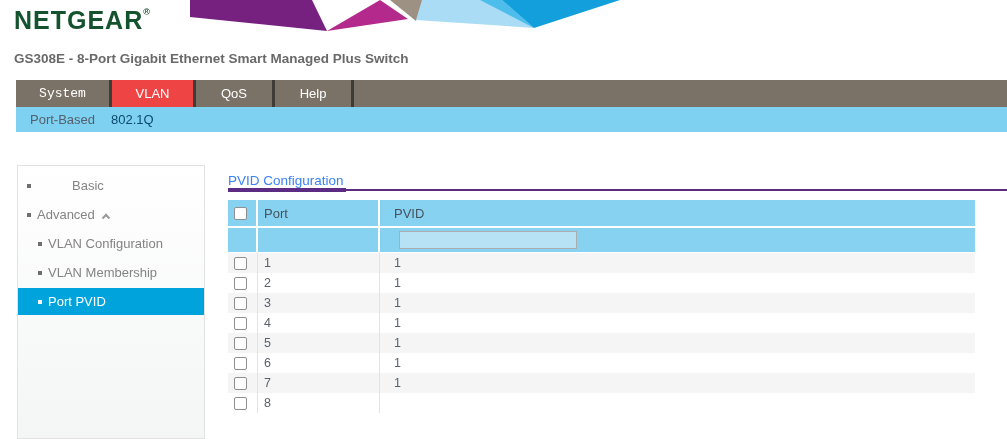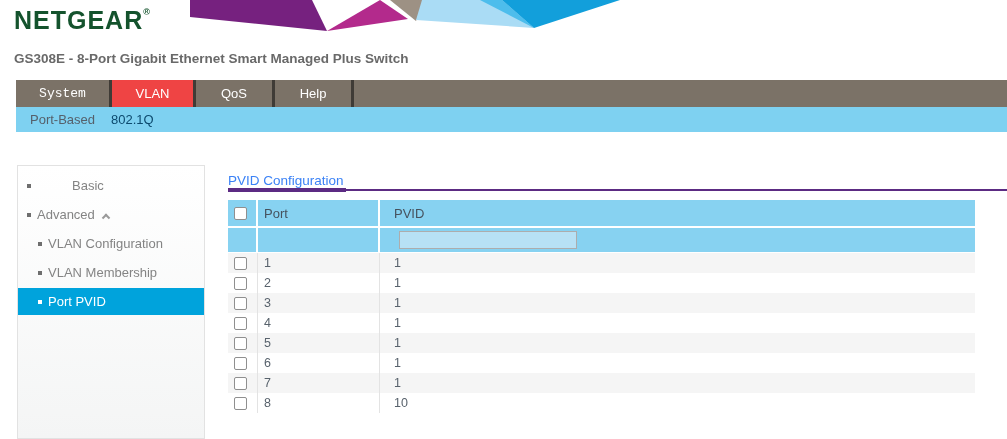--- a/index.html
+++ b/index.html
@@ -179,17 +179,16 @@
           <input type="checkbox" class="cb" style="">
         </div>
       <div class="c-port">7</div>
       <div class="c-pvid">1</div>
     </div>
     <div class="t-row t-data even">
       <div class="c-cb">
           <input type="checkbox" class="cb" style="">
         </div>
       <div class="c-port">8</div>
-      <div class="c-pvid">10</div>
     </div>
 
   </div>
 </div>
 
 </body></html>

